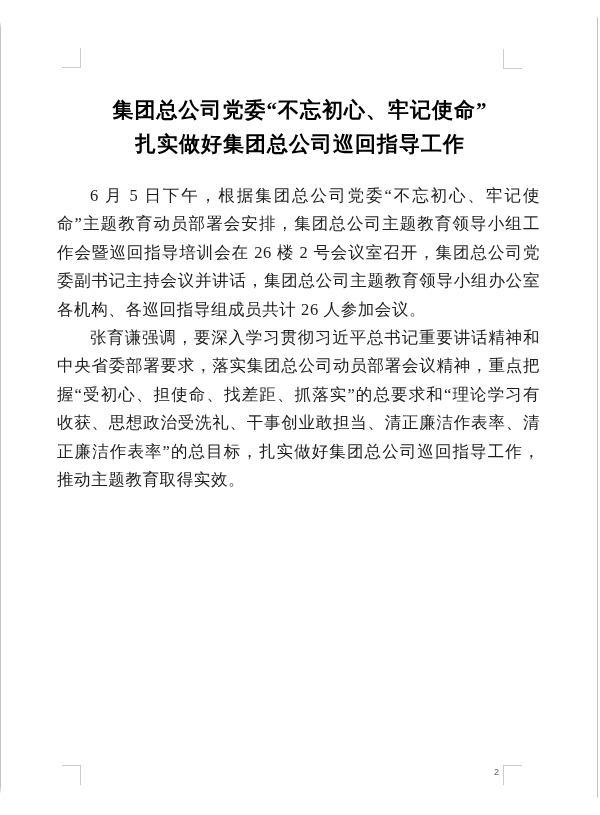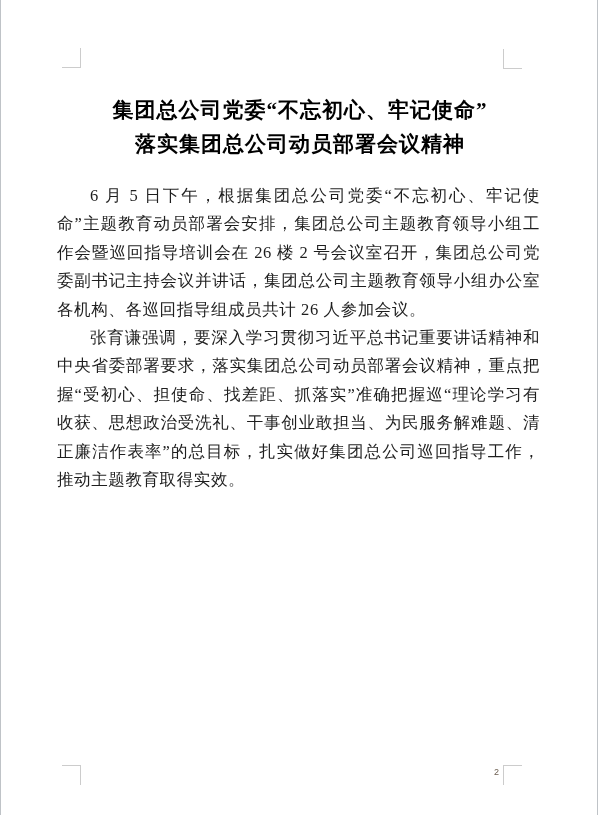--- a/index.html
+++ b/index.html
@@ -7,20 +7,21 @@
     padding: 0;
     background: #ffffff;
   }
   .page {
     position: relative;
     width: 600px;
     height: 815px;
     background: #ffffff;
     overflow: hidden;
     font-family: "Liberation Serif", "DejaVu Serif", serif;
+    border-radius: 29px;
   }
   
   .edge {
     position: absolute;
     top: 0;
     width: 1px;
     height: 815px;
     background: #bfc3c7;
   }
   .edge.left  { left: 0; }
@@ -78,23 +79,23 @@
   <div class="edge left"></div>
   <div class="edge right"></div>
 
   <div class="mark tl"></div>
   <div class="mark tr"></div>
   <div class="mark bl"></div>
   <div class="mark br"></div>
 
   <h1 class="doc-title">
     <span>集团总公司党委“不忘初心、牢记使命”</span><br>
-    <span>落实集团总公司动员部署会议精神</span>
+    <span>扎实做好集团总公司巡回指导工作</span>
   </h1>
 
   <div class="doc-body">
     <p>6 月 5 日下午，根据集团总公司党委“不忘初心、牢记使命”主题教育动员部署会安排，集团总公司主题教育领导小组工作会暨巡回指导培训会在 26 楼 2 号会议室召开，集团总公司党委副书记主持会议并讲话，集团总公司主题教育领导小组办公室各机构、各巡回指导组成员共计 26 人参加会议。</p>
-    <p>张育谦强调，要深入学习贯彻习近平总书记重要讲话精神和中央省委部署要求，落实集团总公司动员部署会议精神，重点把握“受初心、担使命、找差距、抓落实”准确把握巡“理论学习有收获、思想政治受洗礼、干事创业敢担当、为民服务解难题、清正廉洁作表率”的总目标，扎实做好集团总公司巡回指导工作，推动主题教育取得实效。</p>
+    <p>张育谦强调，要深入学习贯彻习近平总书记重要讲话精神和中央省委部署要求，落实集团总公司动员部署会议精神，重点把握“受初心、担使命、找差距、抓落实”的总要求和“理论学习有收获、思想政治受洗礼、干事创业敢担当、清正廉洁作表率、清正廉洁作表率”的总目标，扎实做好集团总公司巡回指导工作，推动主题教育取得实效。</p>
   </div>
 
   <div class="page-number">2</div>
 
 </div>
 
 </body></html>

